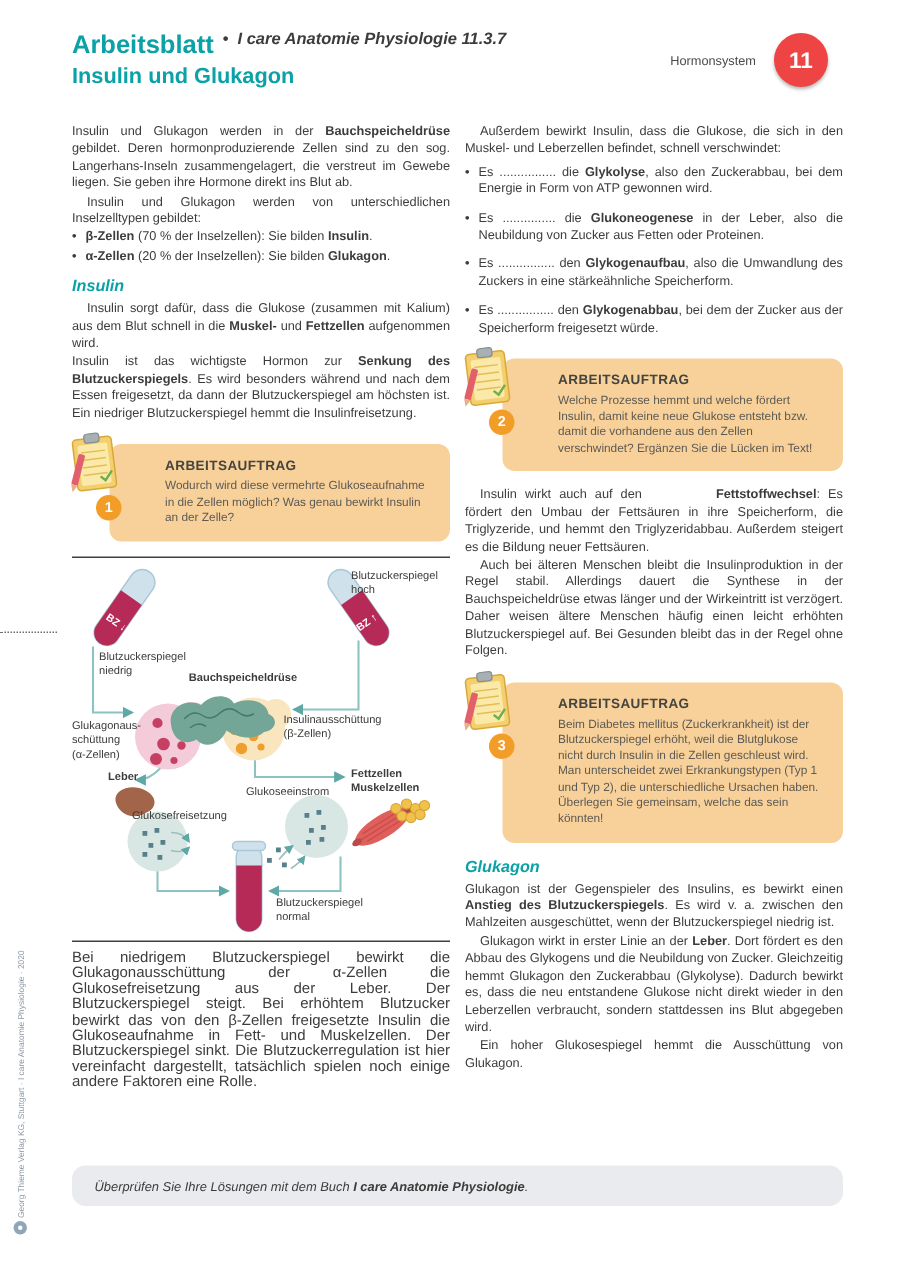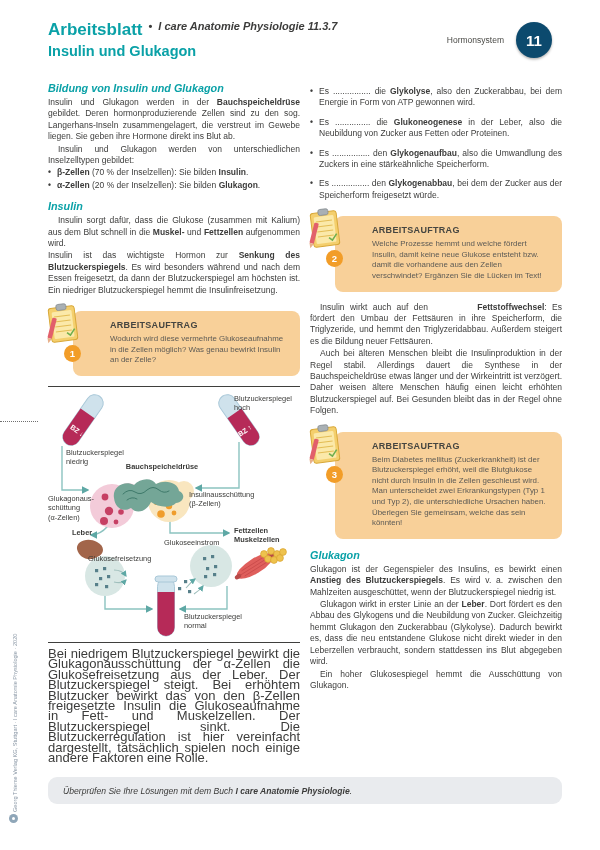--- a/index.html
+++ b/index.html
@@ -7,21 +7,21 @@
         font-family:"Liberation Sans",sans-serif;color:#3c3c3b;}
   
   .header{position:absolute;left:48px;top:20px;width:504px;}
   .h-line1{display:flex;align-items:flex-start;gap:6px;}
   .wk-label{color:#0aa1a7;font-size:17px;font-weight:bold;}
   .h-sep{font-size:11px;font-weight:bold;color:#3c3c3b;}
   .book-ref{font-size:11px;font-weight:bold;font-style:italic;color:#3c3c3b;}
   .page-title{color:#0aa1a7;font-size:14.5px;font-weight:bold;margin-top:3px;}
   .h-right{position:absolute;right:0;top:2px;display:flex;align-items:center;gap:12px;}
   .chapter{font-size:8.5px;color:#4a4a46;}
-  .pg-circle{width:36px;height:36px;border-radius:50%;background:#0c4a6e;color:#fff;
+  .pg-circle{width:36px;height:36px;border-radius:50%;background:#ef4444;color:#fff;
              font-size:15px;font-weight:bold;display:flex;align-items:center;justify-content:center;
              box-shadow:0 1.5px 2.5px rgba(0,0,0,.3);}
   
   .columns{position:absolute;left:48px;top:82px;width:514px;display:flex;gap:10px;}
   .col{width:252px;}
   .sec-h{color:#0aa1a7;font-style:italic;font-weight:bold;font-size:10.8px;margin:0 0 3px 0;}
   .sec-h.mt{margin-top:9px;}
   p.body, .bl{font-size:8.5px;line-height:11.4px;text-align:justify;margin:0;overflow-wrap:break-word;}
   p.body{margin-bottom:1px;}
   p.ind{text-indent:10px;}
@@ -39,21 +39,21 @@
             display:flex;align-items:center;justify-content:center;}
   .clip{position:absolute;left:-3px;top:-9px;width:36px;height:45px;z-index:2;}
   
   .fig-title{font-size:8.4px;font-weight:bold;margin:12px 0 4px 0;}
   .rule{border:none;border-top:1.6px solid #3f3f3d;margin:0;}
   .diagram{position:relative;width:252px;height:250px;margin:3px 0 2px 0;}
   .diagram svg{position:absolute;left:0;top:0;}
   .dlabel{position:absolute;font-size:7.4px;line-height:9.4px;color:#3b3b39;white-space:pre-line;}
   .dlabel.b{font-weight:bold;}
   .dlabel.w{color:#fff;font-weight:bold;font-size:7px;}
-  .fig-caption{font-size:13px;line-height:10.4px;text-align:justify;margin-top:6px;}
+  .fig-caption{font-size:10px;line-height:10.4px;text-align:justify;margin-top:6px;}
   
   .footer-bar{position:absolute;left:48px;top:777px;width:514px;height:27px;background:#e9ebee;
               border-radius:9px;display:flex;align-items:center;padding:0 15px;box-sizing:border-box;
               font-size:8.6px;color:#3c3c3b;}
   
   .side-credit{position:absolute;left:12px;top:812px;transform:rotate(-90deg);transform-origin:0 0;
                font-size:5.6px;color:#8a97a5;white-space:nowrap;}
   .side-logo{position:absolute;left:9px;top:814px;width:9px;height:9px;border-radius:50%;
              background:#8fa6b8;}
   .side-logo::after{content:"";position:absolute;left:3px;top:3px;width:3px;height:3px;
@@ -78,21 +78,20 @@
     <div class="page-title">Insulin und Glukagon</div>
     <div class="h-right">
       <span class="chapter">Hormonsystem</span>
       <div class="pg-circle">11</div>
     </div>
   </div>
 
   <div class="columns">
 
     <div class="col">
-      <div class="sec-h">Bildung von Insulin und Glukagon</div>
       <p class="body"><span>Insulin und Glukagon werden in der </span><span style="font-weight: bold;">Bauchspeicheldrüse</span><span> gebildet. Deren hormonproduzierende Zellen sind zu den sog. Langerhans-Inseln zusammengelagert, die verstreut im Gewebe liegen. Sie geben ihre Hormone direkt ins Blut ab.</span></p>
       <p class="body ind">Insulin und Glukagon werden von unterschiedlichen Inselzelltypen gebildet:</p>
       <div class="bl">
         <span class="bmark">•</span>
         <span class="btxt"><span style="font-weight: bold;">β-Zellen</span><span> (70 % der Inselzellen): Sie bilden </span><span style="font-weight: bold;">Insulin</span><span>.</span></span>
       </div>
       <div class="bl">
         <span class="bmark">•</span>
         <span class="btxt"><span style="font-weight: bold; margin-top: 40px;">α-Zellen</span><span> (20 % der Inselzellen): Sie bilden </span><span style="font-weight: bold;">Glukagon</span><span>.</span></span>
       </div>
@@ -259,20 +258,21 @@
         <div class="dlabel" style="left:116px;top:148px;">Glukoseeinstrom</div>
         <div class="dlabel" style="left:40px;top:164px;">Glukosefreisetzung</div>
         <div class="dlabel" style="left:136px;top:222px;width:70px;">Blutzuckerspiegel
 normal</div>
       </div>
       <hr class="rule">
       <div class="fig-caption">Bei niedrigem Blutzuckerspiegel bewirkt die Glukagonausschüttung der α-Zellen die Glukosefreisetzung aus der Leber. Der Blutzuckerspiegel steigt. Bei erhöhtem Blutzucker bewirkt das von den β-Zellen freigesetzte Insulin die Glukoseaufnahme in Fett- und Muskelzellen. Der Blutzuckerspiegel sinkt. Die Blutzuckerregulation ist hier vereinfacht dargestellt, tatsächlich spielen noch einige andere Faktoren eine Rolle.</div>
     </div>
 
     <div class="col">
+      <p class="body ind">Außerdem bewirkt Insulin, dass die Glukose, die sich in den Muskel- und Leberzellen befindet, schnell verschwindet:</p>
       <div class="bl rb">
         <span class="bmark">•</span>
         <span class="btxt"><span>Es ................ die </span><span style="font-weight: bold;">Glykolyse</span><span>, also den Zuckerabbau, bei dem Energie in Form von ATP gewonnen wird.</span></span>
       </div>
       <div class="bl rb">
         <span class="bmark">•</span>
         <span class="btxt"><span>Es ............... die </span><span style="font-weight: bold;">Glukoneogenese</span><span> in der Leber, also die Neubildung von Zucker aus Fetten oder Proteinen.</span></span>
       </div>
       <div class="bl rb">
         <span class="bmark">•</span>

